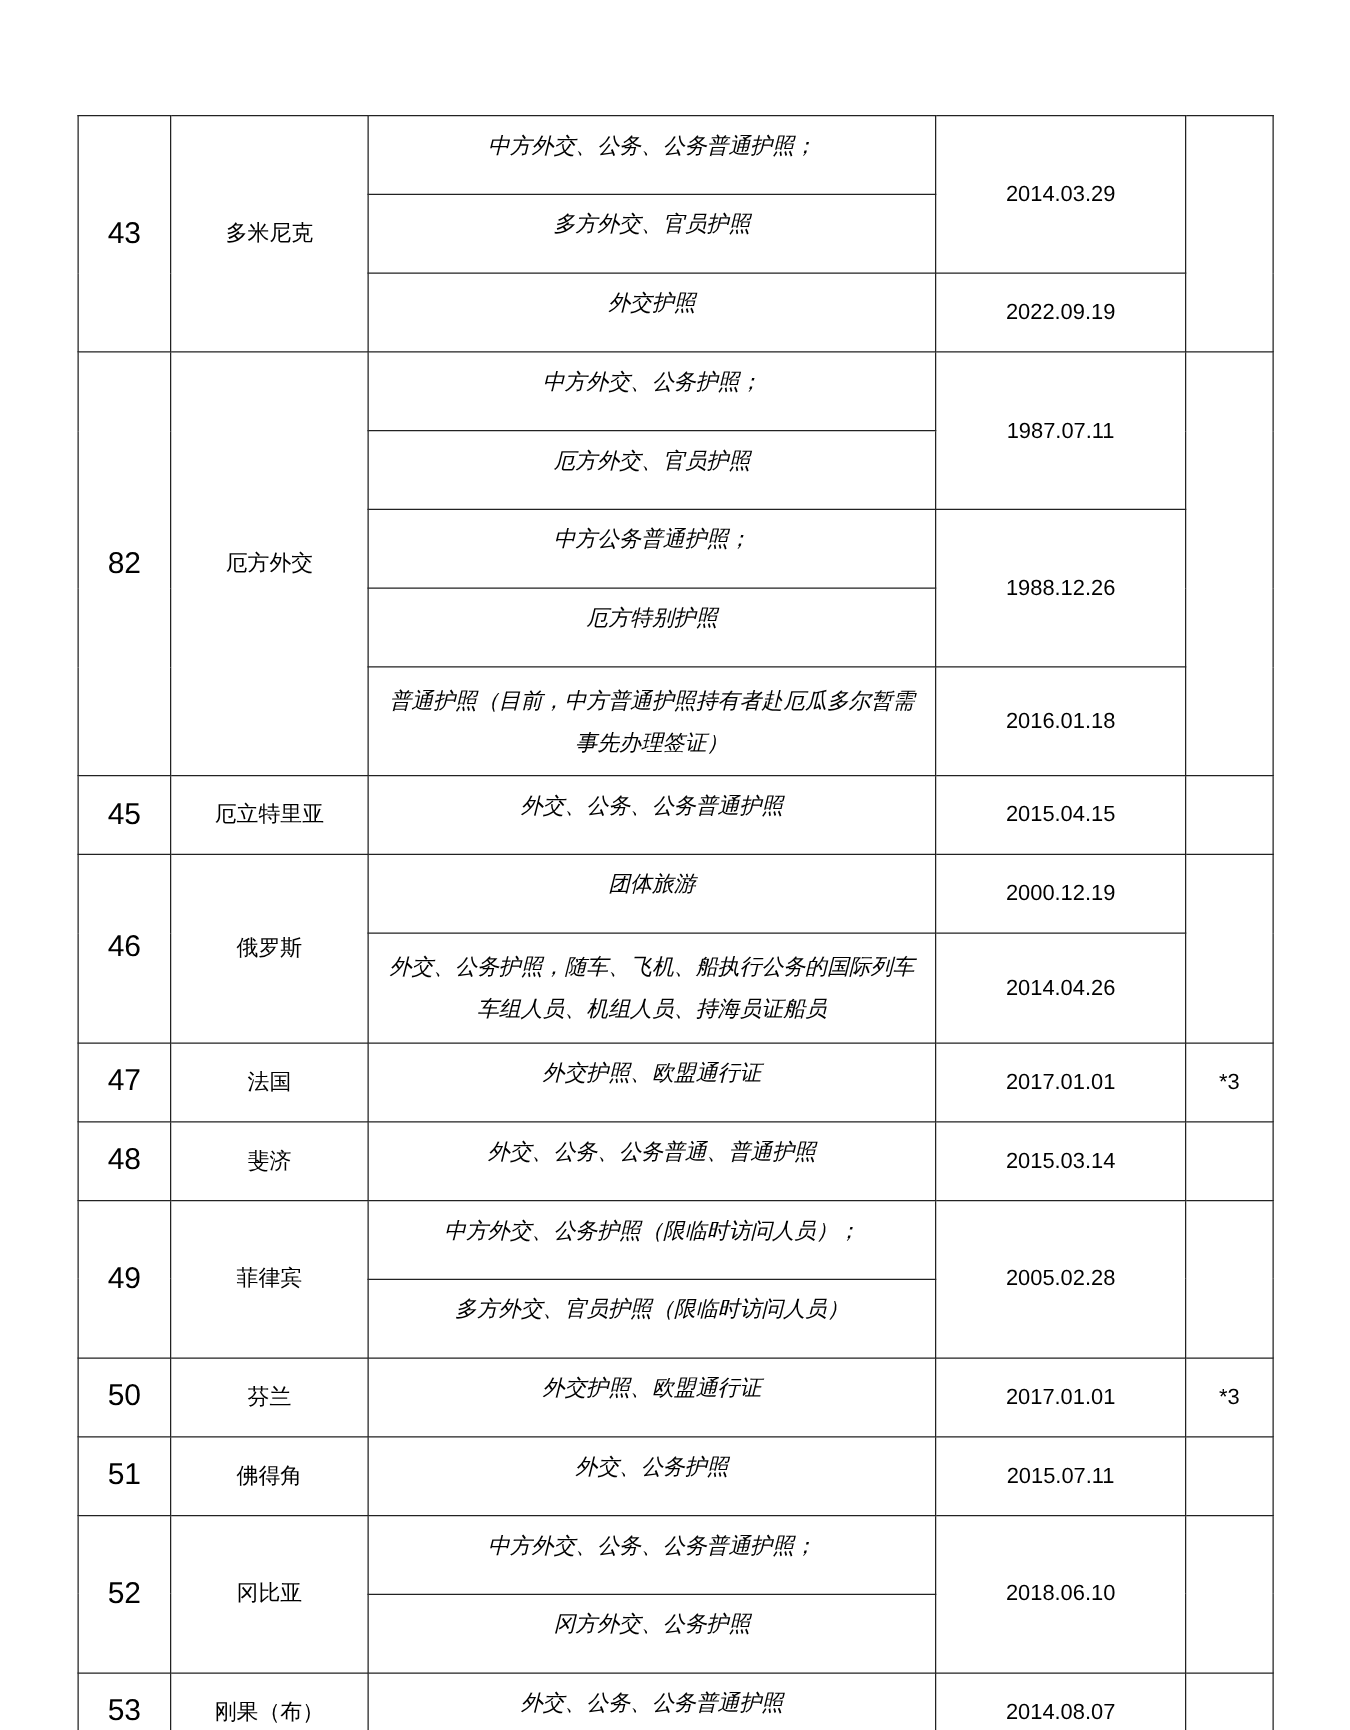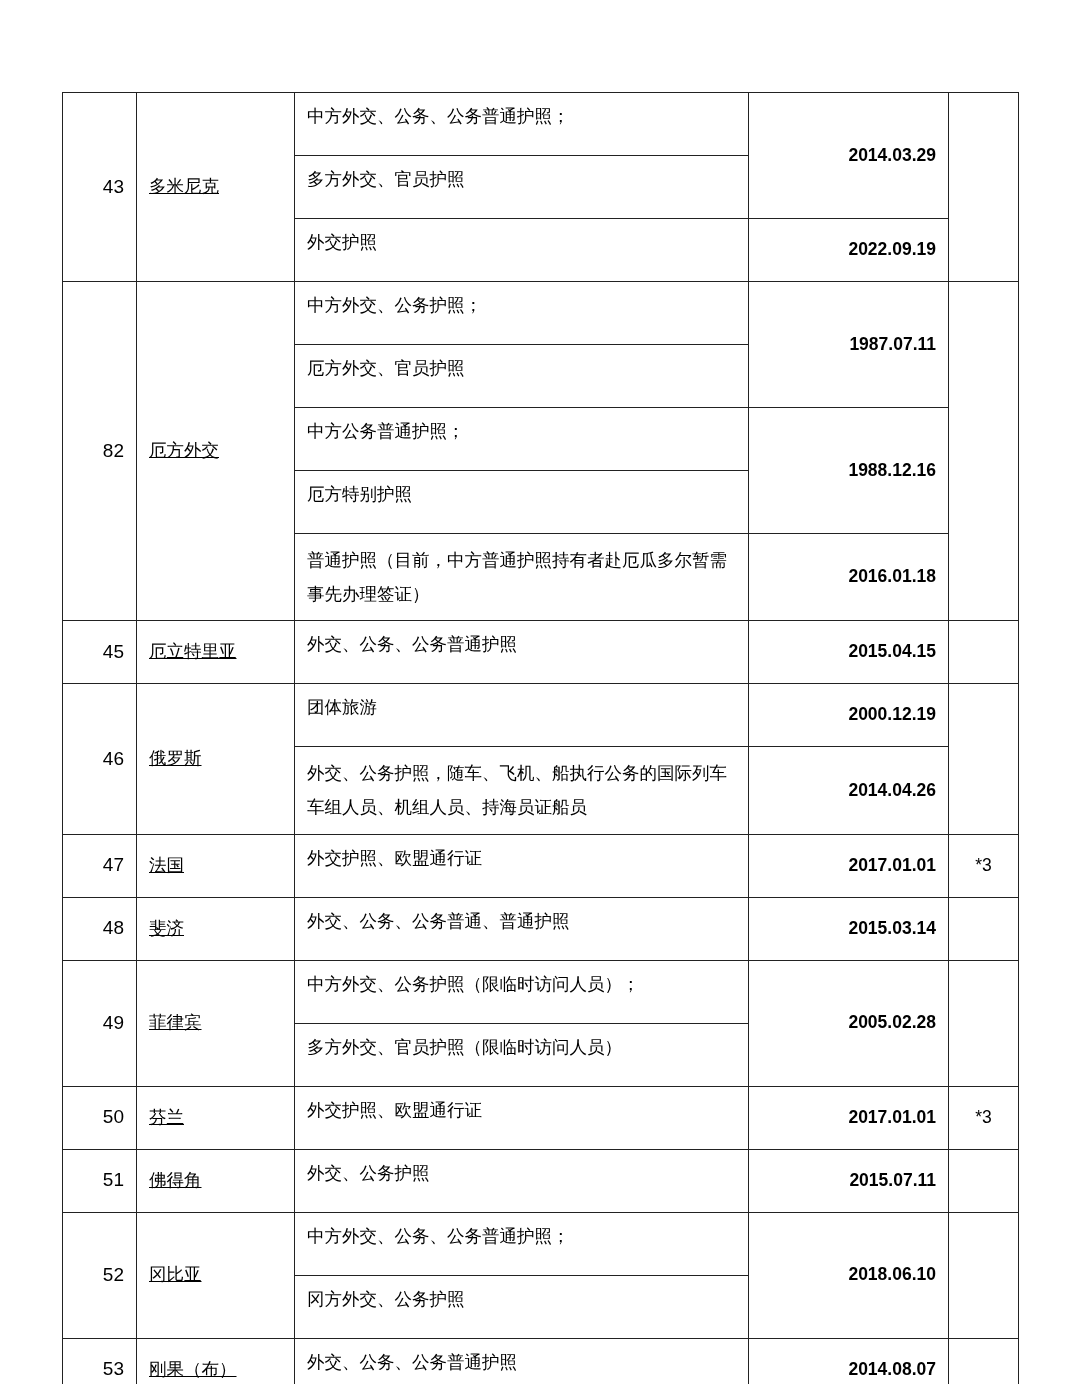--- a/index.html
+++ b/index.html
@@ -35,33 +35,32 @@
 
   table.visa-table td {
     border: 1px solid #222222;
     padding: 0;
     vertical-align: middle;
   }
   .cell {
     padding: 9px 12px;
   }
   .cell.num {
-    text-align: right;
-    font-size: 19px;
+    text-align: center;
+    font-size: 24px;
   }
   .cell.name {
-    text-align: left;
-    text-decoration: underline;
+    text-align: center;
   }
   .cell.type {
-    text-align: left;
+    text-align: center;
+    font-style: italic;
   }
   .cell.date {
-    text-align: right;
-    font-weight: bold;
+    text-align: center;
   }
   .cell.note {
     text-align: center;
   }
   .tall1 { height: 44px; }
   .multiline {
     line-height: 1.95;
   }
 </style>
 </head>
@@ -129,21 +128,21 @@
       <tr>
         <td>
           <div class="cell type tall1">厄方外交、官员护照</div>
         </td>
       </tr>
       <tr>
         <td>
           <div class="cell type tall1">中方公务普通护照；</div>
         </td>
         <td rowspan="2">
-          <div class="cell date">1988.12.16</div>
+          <div class="cell date">1988.12.26</div>
         </td>
       </tr>
       <tr>
         <td>
           <div class="cell type tall1">厄方特别护照</div>
         </td>
       </tr>
       <tr>
         <td>
           <div class="cell type multiline">普通护照（目前，中方普通护照持有者赴厄瓜多尔暂需事先办理签证）</div>

